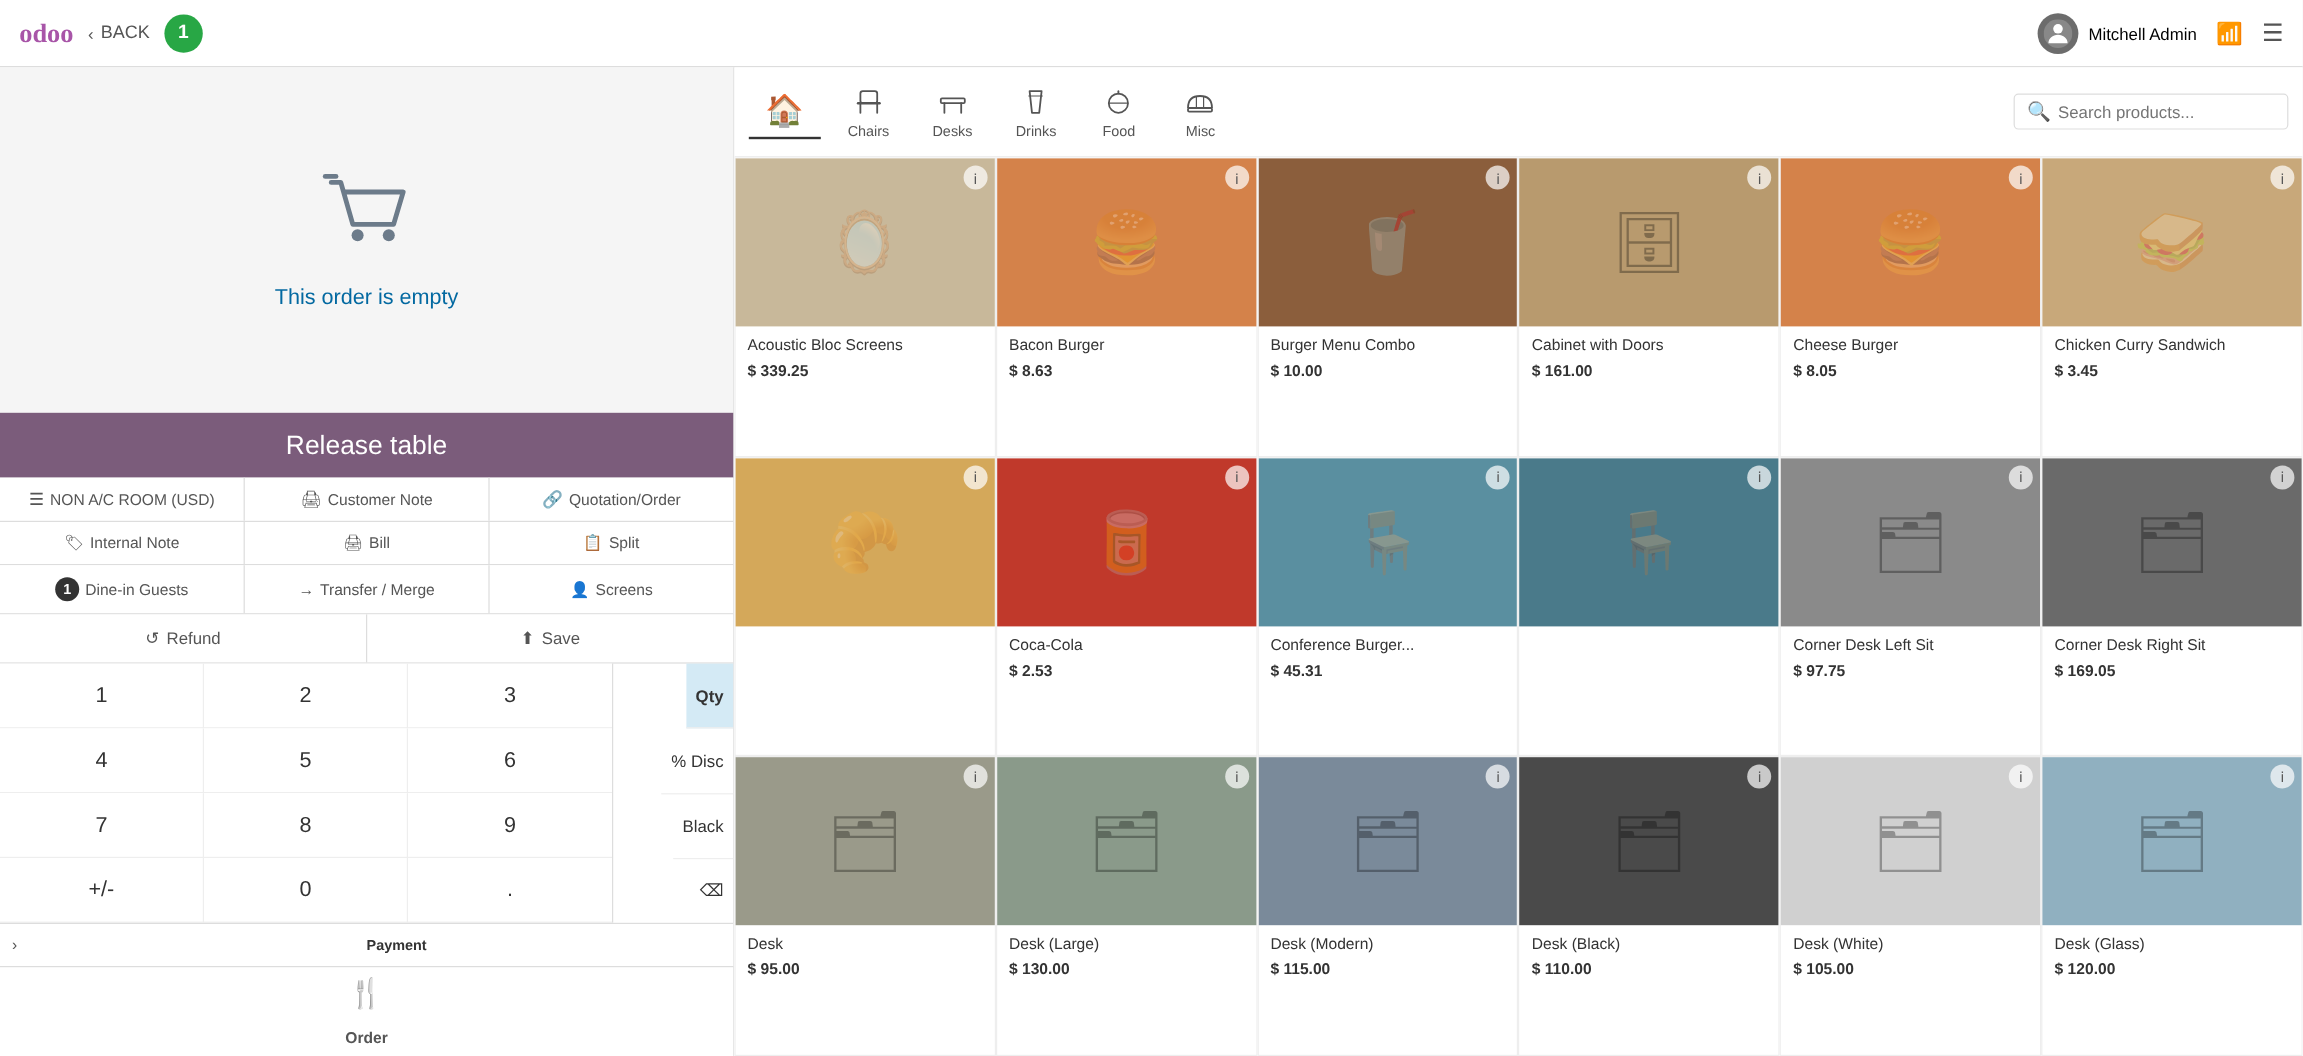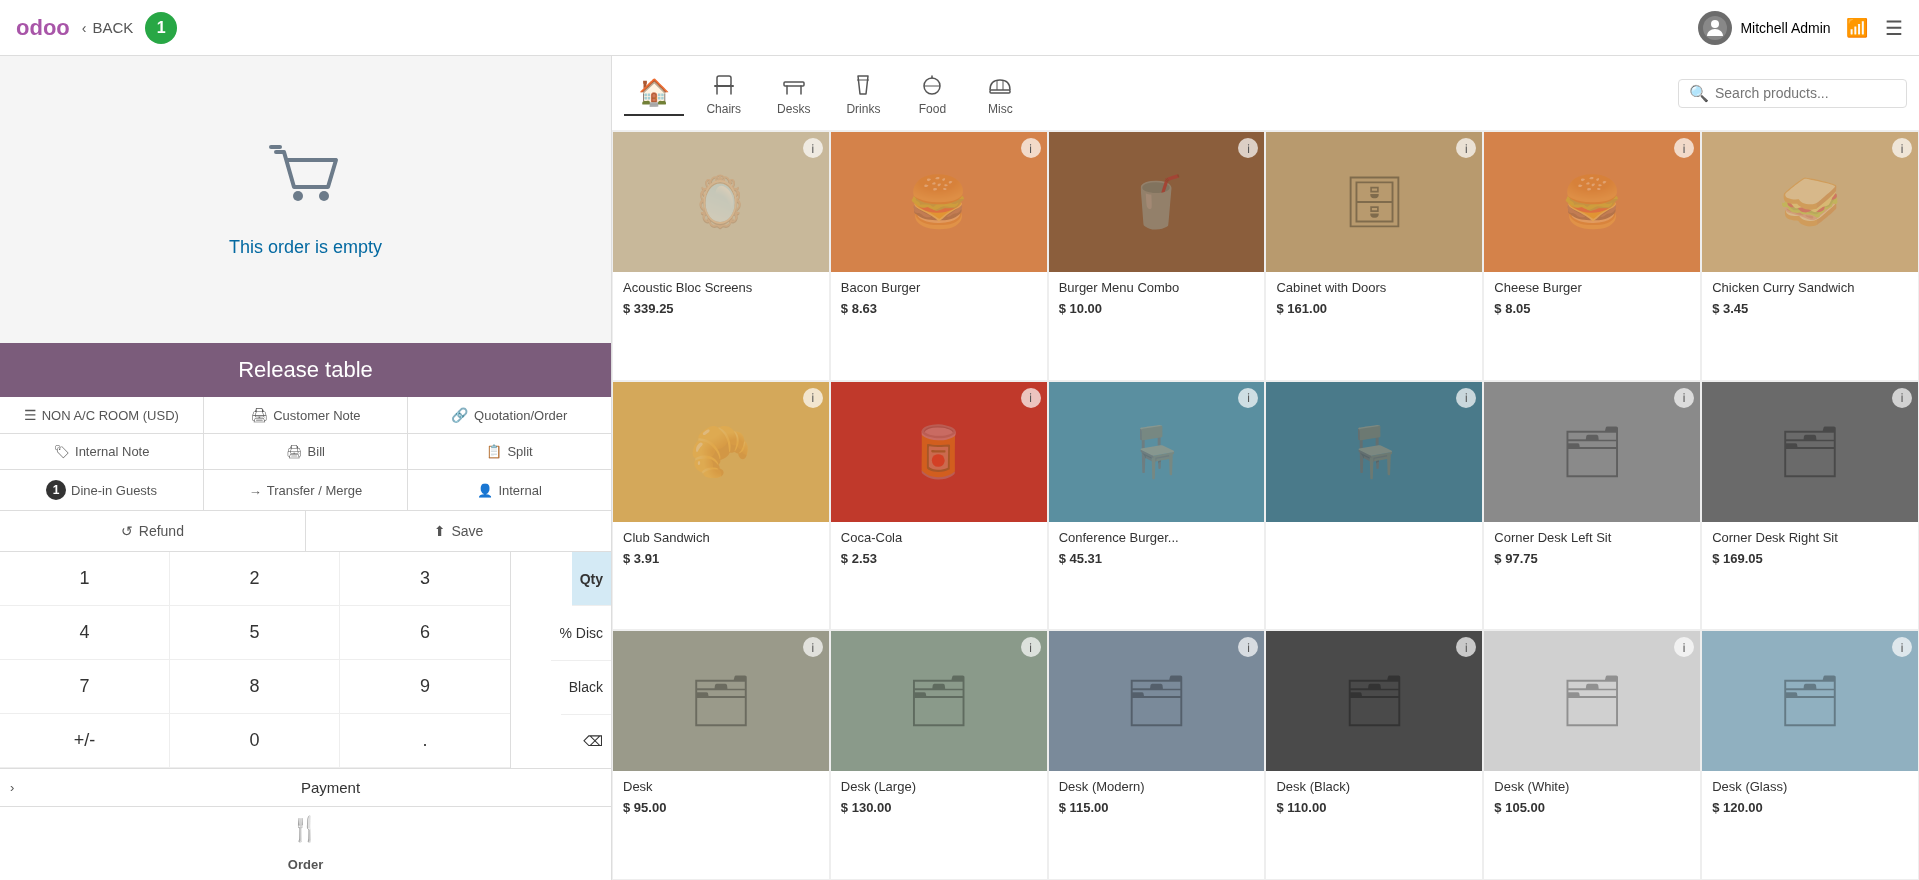--- a/index.html
+++ b/index.html
@@ -4,21 +4,21 @@
   <style>
     * { box-sizing: border-box; margin: 0; padding: 0; }
     body { font-family: 'Segoe UI', Arial, sans-serif; background: #f0f0f0; width: 1919px; height: 880px; overflow: hidden; display: flex; flex-direction: column; }
 
     
     .topbar {
       display: flex; align-items: center; justify-content: space-between;
       background: #fff; height: 56px; padding: 0 16px; border-bottom: 1px solid #ddd; flex-shrink: 0;
     }
     .topbar-left { display: flex; align-items: center; gap: 12px; }
-    .odoo-logo { font-size: 22px; font-weight: bold; color: #a855a8; }
+    .odoo-logo { font-size: 22px; font-weight: bold; color: #a855a8; font-family: Liberation Serif, serif; }
     .back-btn {
       display: flex; align-items: center; gap: 6px; background: none; border: none;
       font-size: 15px; color: #555; cursor: pointer; font-weight: 500;
     }
     .back-btn .chevron { font-size: 14px; }
     .table-badge {
       background: #28a745; color: #fff; border-radius: 50%;
       width: 32px; height: 32px; display: flex; align-items: center; justify-content: center;
       font-size: 16px; font-weight: bold;
     }
@@ -266,21 +266,21 @@
       <button class="guest-btn">
         <span class="guest-badge">1</span>
         <span>Dine-in Guests</span>
       </button>
       <button class="guest-btn">
         <span>→</span>
         <span>Transfer / Merge</span>
       </button>
       <button class="guest-btn">
         <span>👤</span>
-        <span>Internal</span>
+        <span>Screens</span>
       </button>
     </div>
 
     <div class="bottom-controls">
       <div class="refund-save-row">
         <button class="refund-btn">
           <span>↺</span>
           <span>Refund</span>
         </button>
         <button class="save-btn">
@@ -309,21 +309,21 @@
           <button class="action-col-btn">% Disc</button>
           <button class="action-col-btn">Black</button>
           <button class="action-col-btn backspace">⌫</button>
         </div>
       </div>
 
       <div style="display:flex; border-top:1px solid #ddd; background:#fff;">
         <button style="flex:0 0 50px; padding:10px; border:none; background:none; cursor:pointer; font-size:13px; color:#555; display:flex; align-items:center; gap:4px;">
           <span>›</span>
         </button>
-        <button style="flex:1; padding:10px; border:none; background:none; cursor:pointer; font-size:15px; color:#333; font-weight:400;">Payment</button>
+        <button style="flex:1; padding:10px; border:none; background:none; cursor:pointer; font-size:12px; color:#333; font-weight:700;">Payment</button>
       </div>
 
     </div>
 
     <div class="order-icon-area">
       <span class="fork-knife">🍴</span>
       <span class="order-label">Order</span>
     </div>
   </div>
 
@@ -440,24 +440,20 @@
       <div class="product-details">
         <div class="product-name">Chicken Curry Sandwich</div>
         <div class="product-price">$ 3.45</div>
       </div>
     </div>
         <div class="product-card">
       <div class="product-img" style="background:#d4a85a;">
         <span style="font-size:50px; opacity:0.3">🥐</span>
       </div>
       <div class="product-info-icon">ℹ</div>
-      <div class="product-details">
-        <div class="product-name">Club Sandwich</div>
-        <div class="product-price">$ 3.91</div>
-      </div>
     </div>
         <div class="product-card">
       <div class="product-img" style="background:#c0392b;">
         <span style="font-size:50px; opacity:0.3">🥫</span>
       </div>
       <div class="product-info-icon">ℹ</div>
       <div class="product-details">
         <div class="product-name">Coca-Cola</div>
         <div class="product-price">$ 2.53</div>
       </div>

